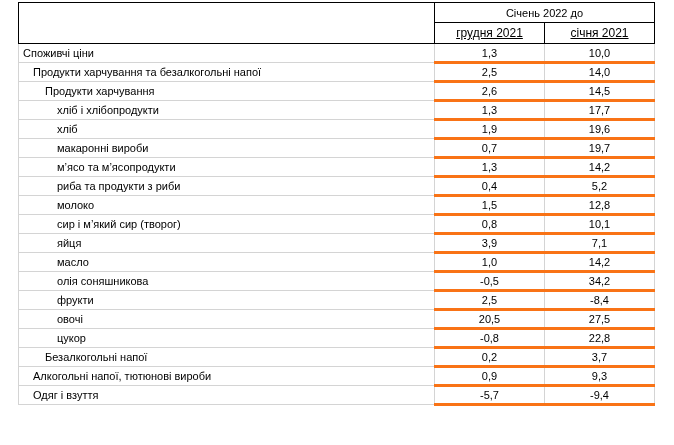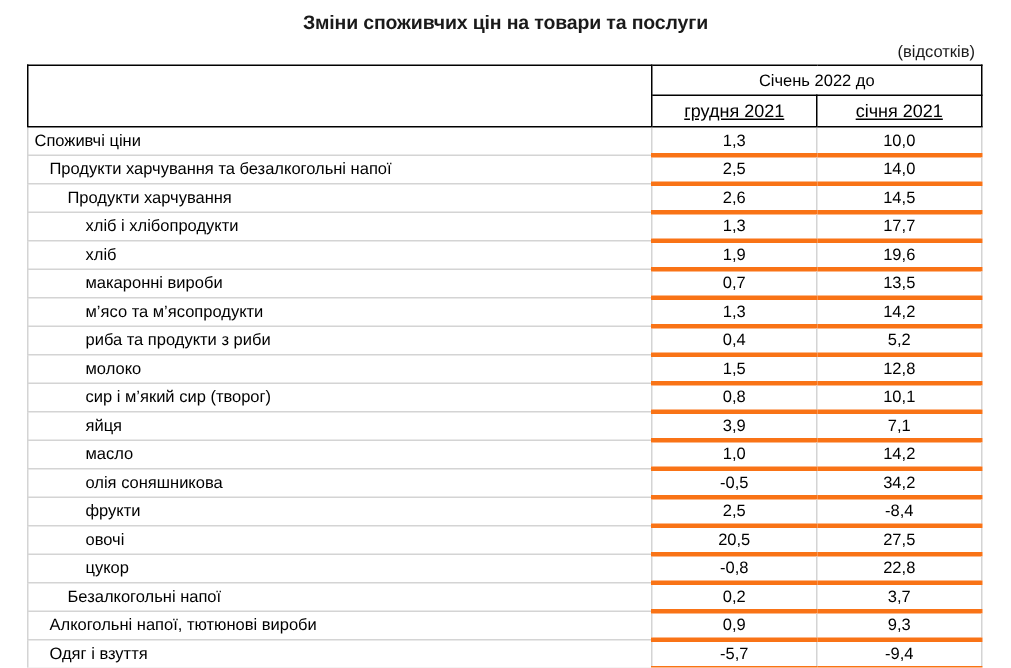--- a/index.html
+++ b/index.html
@@ -104,23 +104,21 @@
   }
   .col-label { width: 416px; }
   .col-n1 { width: 110px; }
   .col-n2 { width: 110px; }
 </style>
 </head>
 <body>
 
 <div class="page">
 
-  <div class="title">Зміни споживчих цін на товари та послуги</div>
-
-  <div class="units">(відсотків)</div>
+
 
   <div class="table-wrap">
     <table class="cpi">
       <colgroup>
         <col class="col-label">
         <col class="col-n1">
         <col class="col-n2">
       </colgroup>
       <thead>
         <tr>
@@ -154,21 +152,21 @@
             <td class="num">17,7</td>
           </tr>
           <tr class="lvl3">
             <td class="label">хліб</td>
             <td class="num first">1,9</td>
             <td class="num">19,6</td>
           </tr>
           <tr class="lvl3">
             <td class="label">макаронні вироби</td>
             <td class="num first">0,7</td>
-            <td class="num">13,5</td>
+            <td class="num">19,7</td>
           </tr>
           <tr class="lvl3">
             <td class="label">м’ясо та м’ясопродукти</td>
             <td class="num first">1,3</td>
             <td class="num">14,2</td>
           </tr>
           <tr class="lvl3">
             <td class="label">риба та продукти з риби</td>
             <td class="num first">0,4</td>
             <td class="num">5,2</td>

